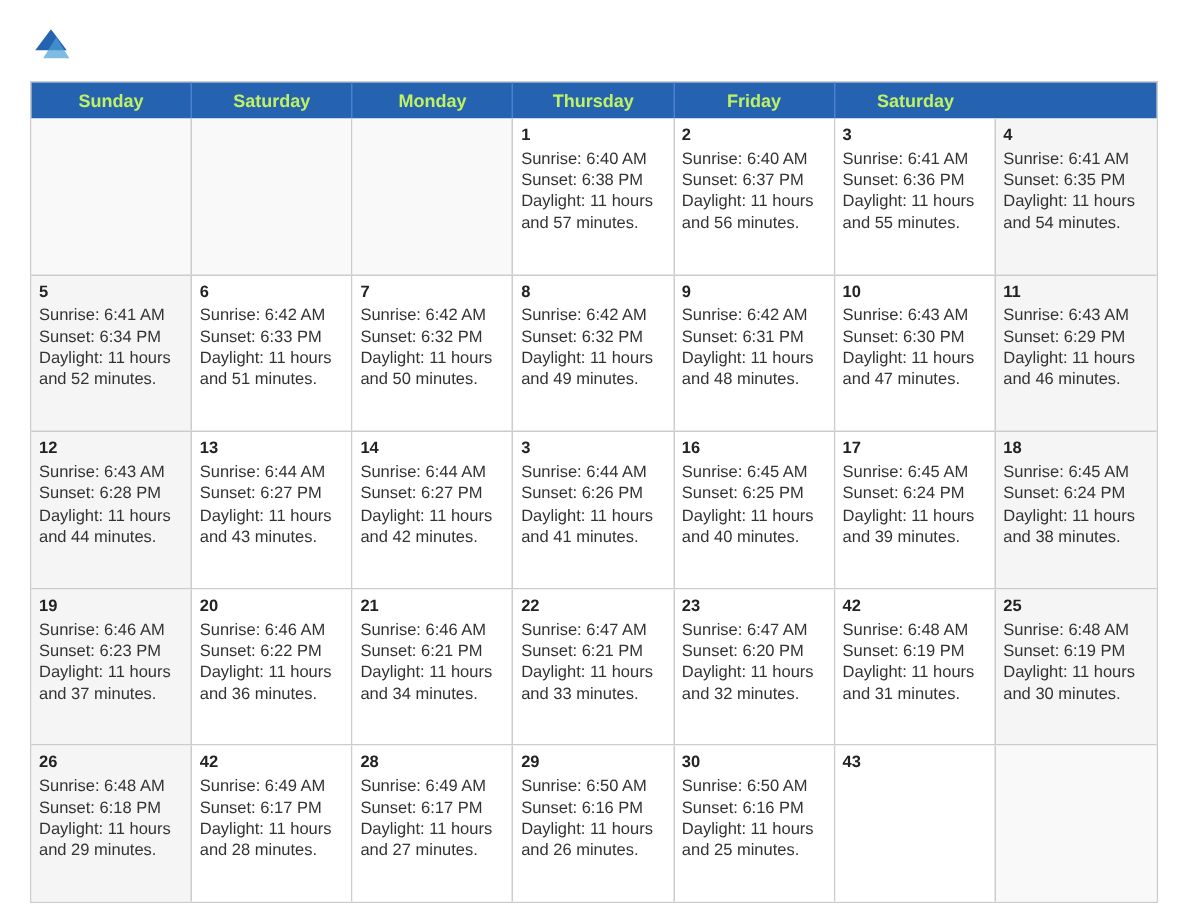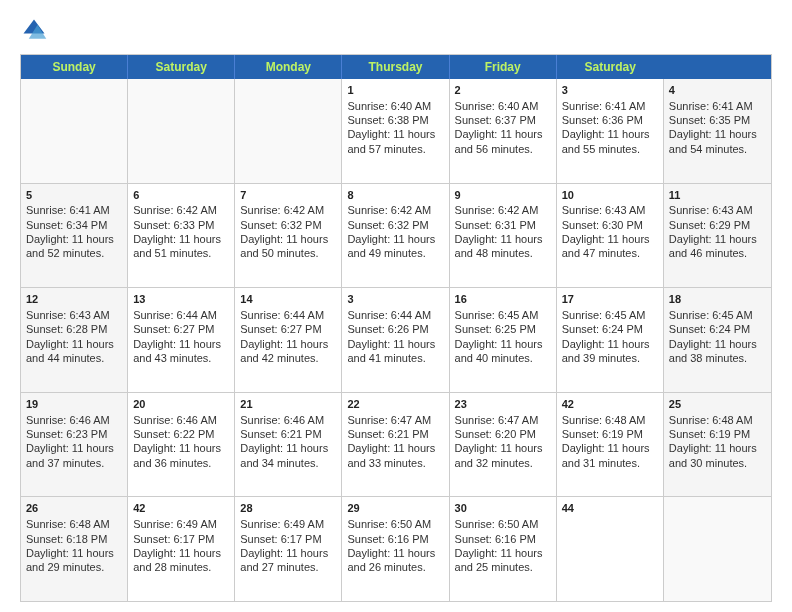--- a/index.html
+++ b/index.html
@@ -332,19 +332,19 @@
 Sunset: 6:16 PM
 Daylight: 11 hours and 26 minutes.</div>
           </div>
           <div class="cal-cell">
             <span class="day-num">30</span>
             <div class="cell-info" style="white-space: pre-line;">Sunrise: 6:50 AM
 Sunset: 6:16 PM
 Daylight: 11 hours and 25 minutes.</div>
           </div>
           <div class="cal-cell">
-            <span class="day-num">44</span>
+            <span class="day-num">43</span>
           </div>
           <div class="cal-cell empty"></div>
         </div>
       </div>
   </div>
 </div>
 
 </body></html>

